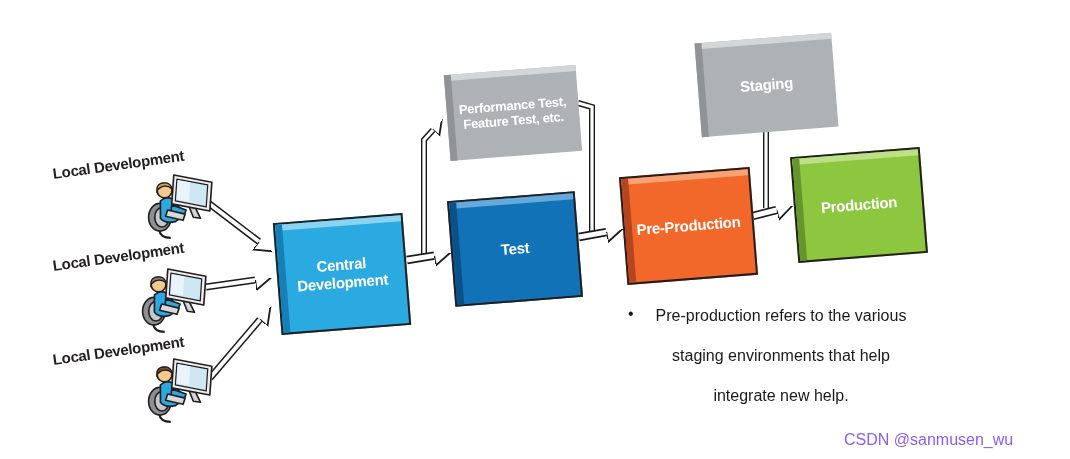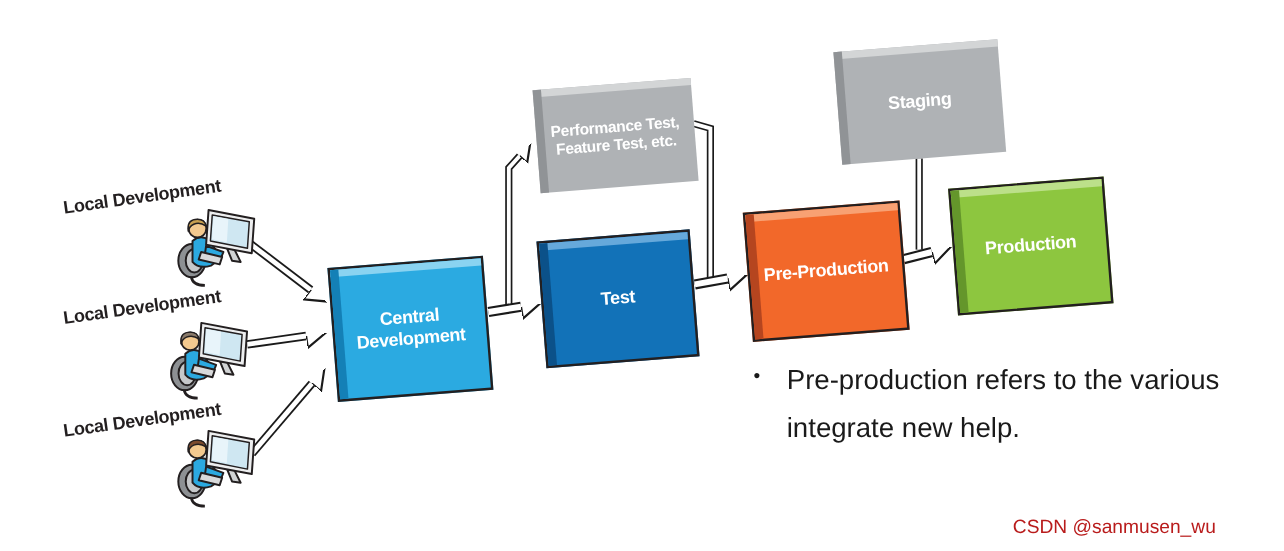--- a/index.html
+++ b/index.html
@@ -34,22 +34,22 @@
   
   .under{stroke:#1a1a1a;fill:none;}
   .over{stroke:#ffffff;fill:none;}
   .a-dev .under{stroke-width:7px;} .a-dev .over{stroke-width:4px;}
   .a-main .under{stroke-width:8.5px;} .a-main .over{stroke-width:5px;}
   .a-chan .under{stroke-width:6px;} .a-chan .over{stroke-width:3.2px;}
 
   
   .note{position:absolute;left:628px;top:296px;display:flex;gap:22px;color:#1A1A1A;}
   .note .bullet{font-size:16px;padding-top:9px;}
-  .note .nline{font-size:23px;line-height:40px;white-space:nowrap;}
-  .watermark{position:absolute;left:844px;top:431px;font-size:16px;color:#b91c1c;white-space:nowrap;}
+  .note .nline{font-size:16px;line-height:40px;white-space:nowrap;text-align:center;}
+  .watermark{position:absolute;left:844px;top:431px;font-size:16px;color:#8b5cf6;white-space:nowrap;}
 </style>
 </head>
 <body>
 
 <div id="canvas">
 
   <svg class="layer" width="1070" height="459" viewBox="0 0 1070 459">
     <defs>
       <marker id="headL" markerUnits="userSpaceOnUse" markerWidth="42" markerHeight="42" refX="0" refY="0" orient="auto">
         <path d="M 0 -10 L 16 0 L 0 10 Z" fill="#ffffff" stroke="#1a1a1a" stroke-width="1.8"></path>
@@ -169,19 +169,20 @@
   <div class="box b-prod" style="background: rgb(141, 198, 63);">
     <div class="lbl">
         <span>Production</span>
       </div>
   </div>
 
   <div class="note">
     <span class="bullet">•</span>
     <div>
       <div class="nline">Pre-production refers to the various</div>
+      <div class="nline">staging environments that help</div>
       <div class="nline">integrate new help.</div>
     </div>
   </div>
 
   <div class="watermark">CSDN @sanmusen_wu</div>
 
 </div>
 
 </body></html>

